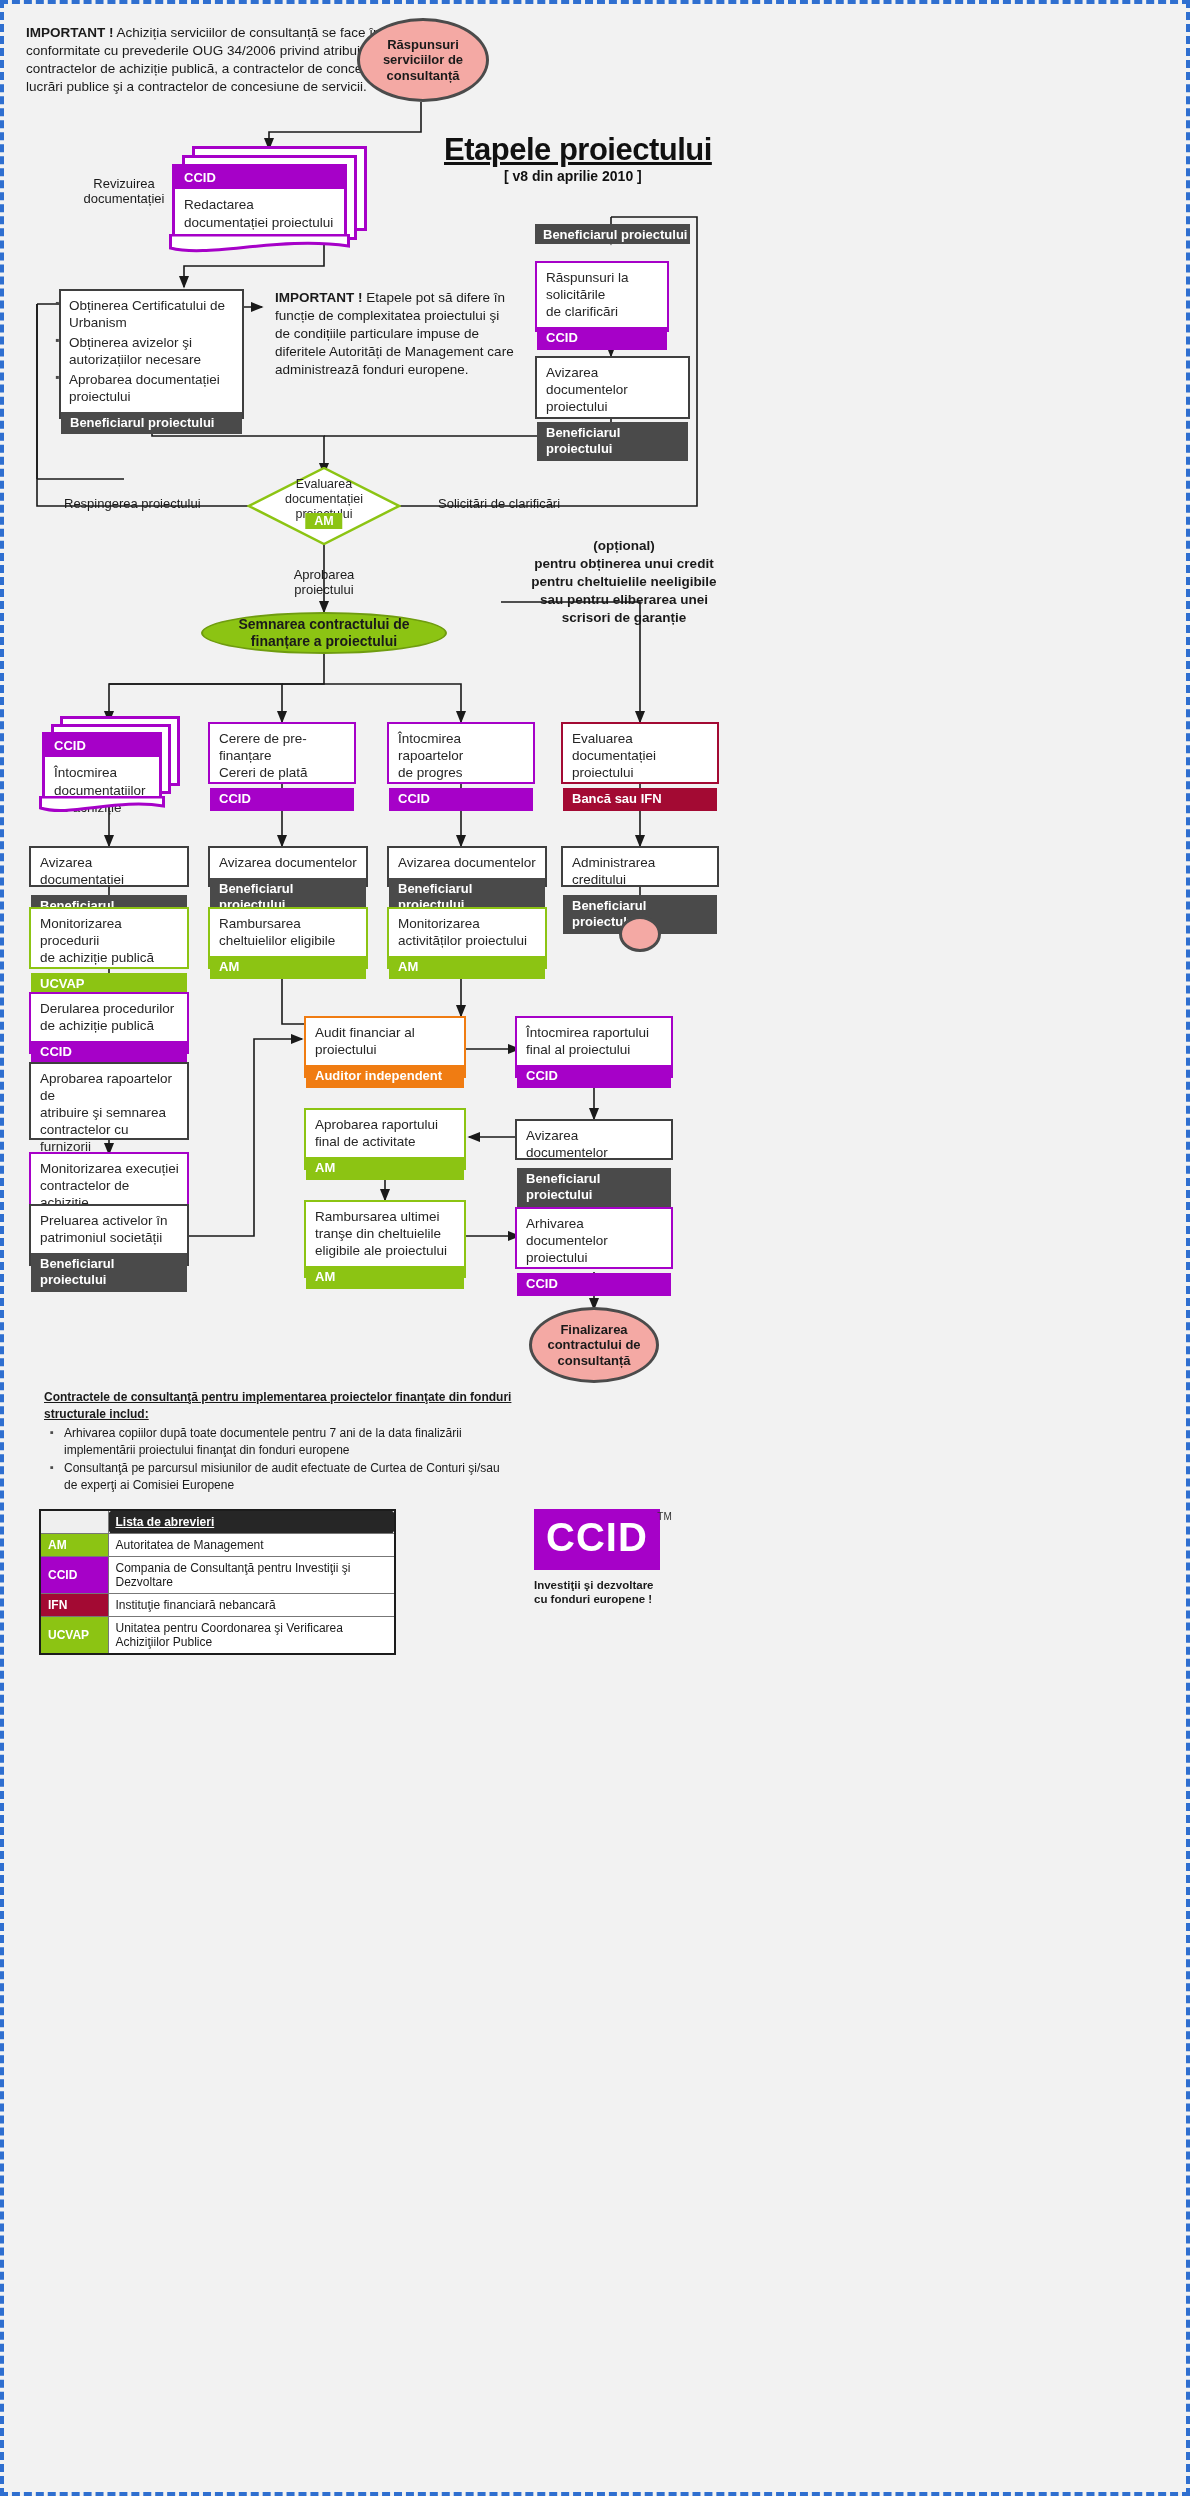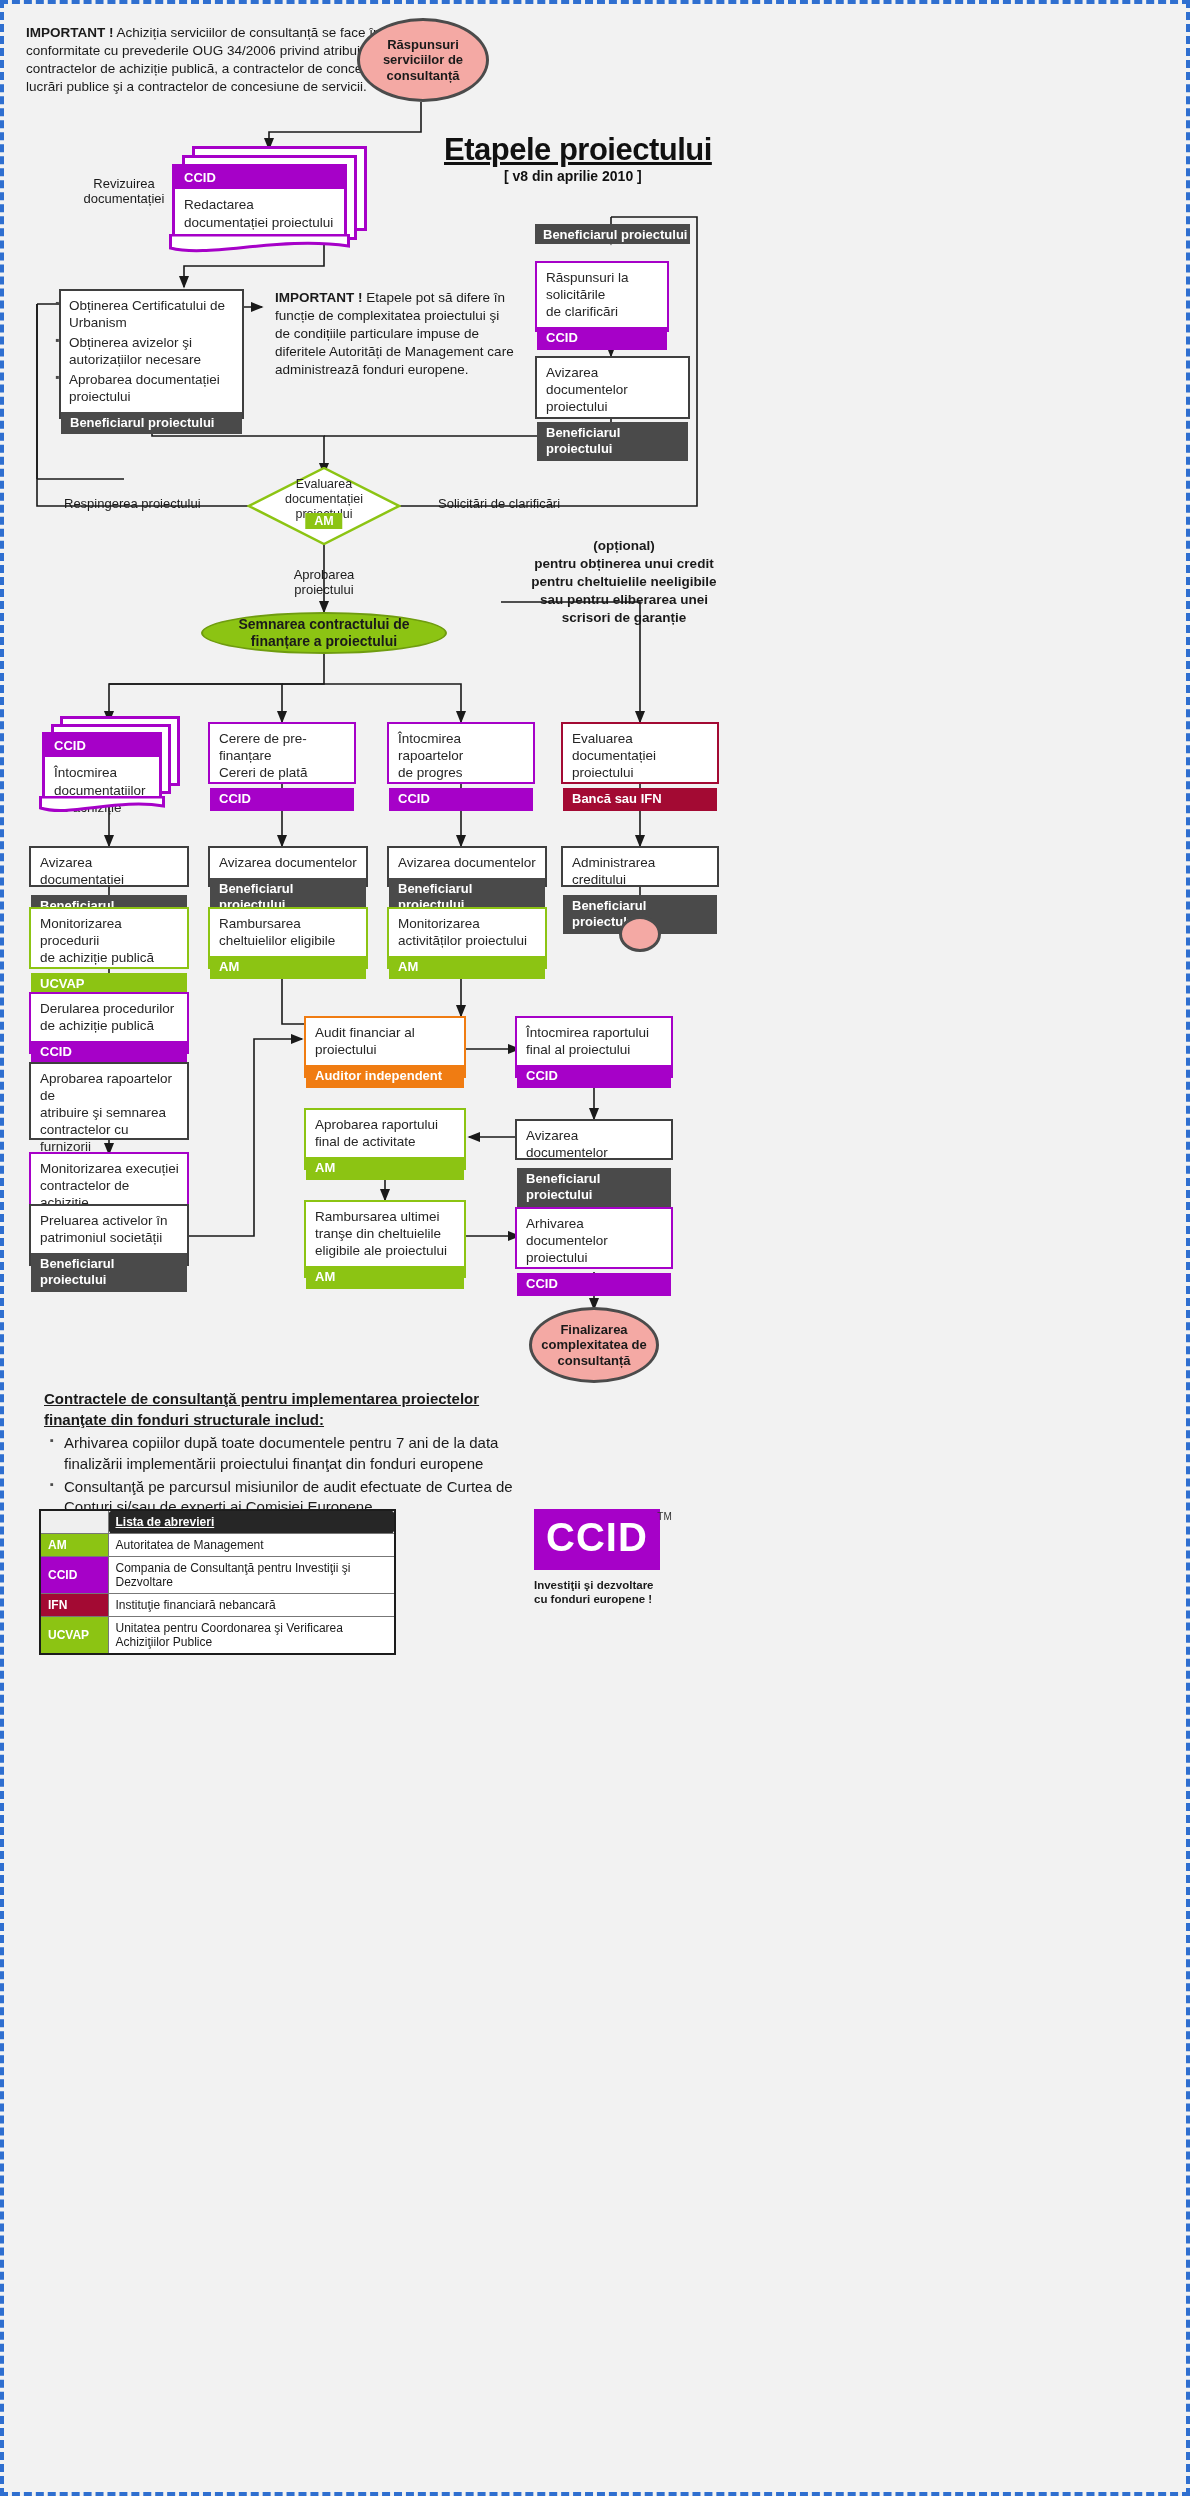--- a/index.html
+++ b/index.html
@@ -98,21 +98,21 @@
 
   
   #legend { position:absolute; border:2px solid #1c1c1c; background:#fff; border-collapse:collapse; }
   #legend td { border:1px solid #777; font-size:12px; padding:4px 7px; color:#1a1a1a; }
   #legend .abbr { width:68px; text-align:left; font-weight:bold; color:#fff; font-size:12px; }
   #legend .hdrrow td { background:#262626; color:#fff; font-weight:bold; }
   #legend .hdrrow td.blank { background:#efefef; }
   #legend .hdrrow td.ttl { text-decoration:underline;border-radius:6px; }
 
   
-  #notes { position:absolute; font-size:15px; color:#1a1a1a; line-height:1.38; }
+  #notes { position:absolute; font-size:12px; color:#1a1a1a; line-height:1.38; }
   #notes .hd { font-weight:bold; text-decoration:underline; display:block; margin-bottom:3px; }
   #notes ul { margin:2px 0 0 0; padding-left:20px; list-style:none; }
   #notes li { position:relative; margin-bottom:2px; }
   #notes li:before { content:"\25AA"; position:absolute; left:-14px; top:0; color:#4a4a4a; font-size:11px; }
 
   
   #logo { position:absolute; }
   #logo .mark { background:#a601c8; color:#fff; font-weight:bold; font-size:40px;
                 padding:6px 12px 10px; letter-spacing:1px; display:inline-block; }
   #logo .tm { font-size:10px; color:#333; position:absolute; right:-12px; top:2px; }
@@ -468,21 +468,21 @@
     <div class="body">
       <div>Arhivarea documentelor</div>
       <div>proiectului</div>
     </div>
     <div class="footer">CCID</div>
   </div>
 
   <div class="ellipse ell-pink" style="left:525px; top:1303px; width:130px; height:76px;">
     <div>
       <div>Finalizarea</div>
-      <div>complexitatea  de</div>
+      <div>contractului  de</div>
       <div>consultanță</div>
     </div>
   </div>
 
   <div id="notes" style="left:40px; top:1385px; width:470px;">
     <span class="hd">Contractele de consultanţă  pentru implementarea proiectelor finanţate din fonduri structurale includ:</span>
     <ul>
       <li>Arhivarea copiilor după toate documentele pentru 7 ani de la data finalizării implementării proiectului finanţat din fonduri europene</li>
       <li>Consultanţă pe parcursul misiunilor de audit efectuate de Curtea de Conturi şi/sau de experţi ai Comisiei Europene</li>
     </ul>

